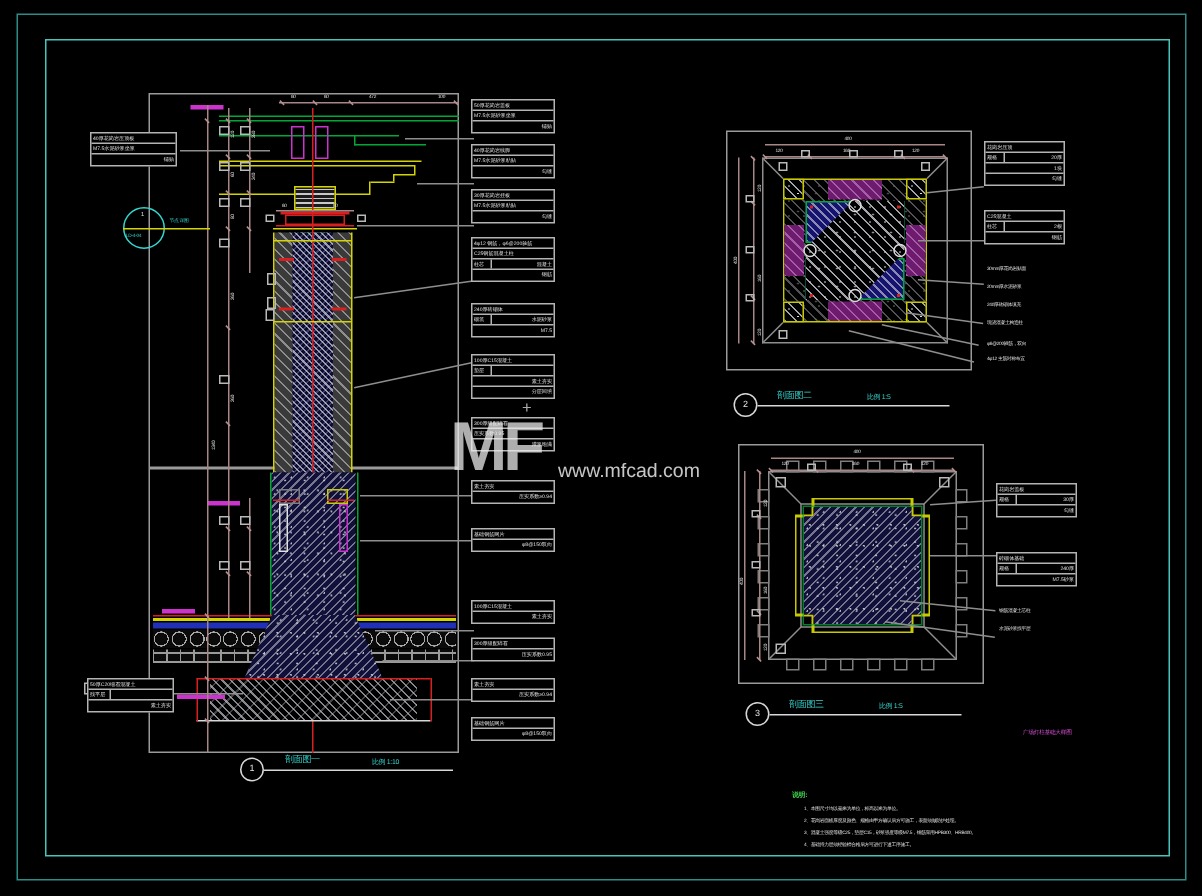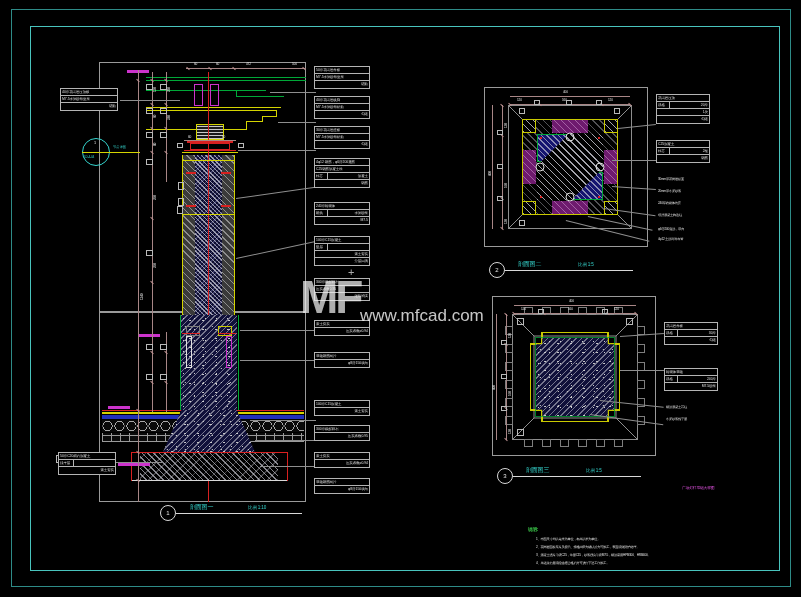--- a/index.html
+++ b/index.html
@@ -208,22 +208,22 @@
     color: rgba(236,236,236,.80);
     font-family: "Liberation Sans", sans-serif;
     letter-spacing: -3px;
   }
   #wm-cn {
     position: absolute; left: 62px; top: 6px;
     font-size: 30px; font-weight: bold;
     color: rgba(245,245,245,.92);
   }
   #wm-url {
-    position: absolute; left: 60px; top: 44px;
-    font-size: 17px;
+    position: absolute; left: 72px; top: 44px;
+    font-size: 13px;
     color: rgba(238,238,238,.9);
   }
   #wm-plus {
     position: absolute; left: 48px; top: 4px;
     font-size: 11px; color: rgba(230,230,230,.8);
   }
 </style>
 </head>
 <body>
 

